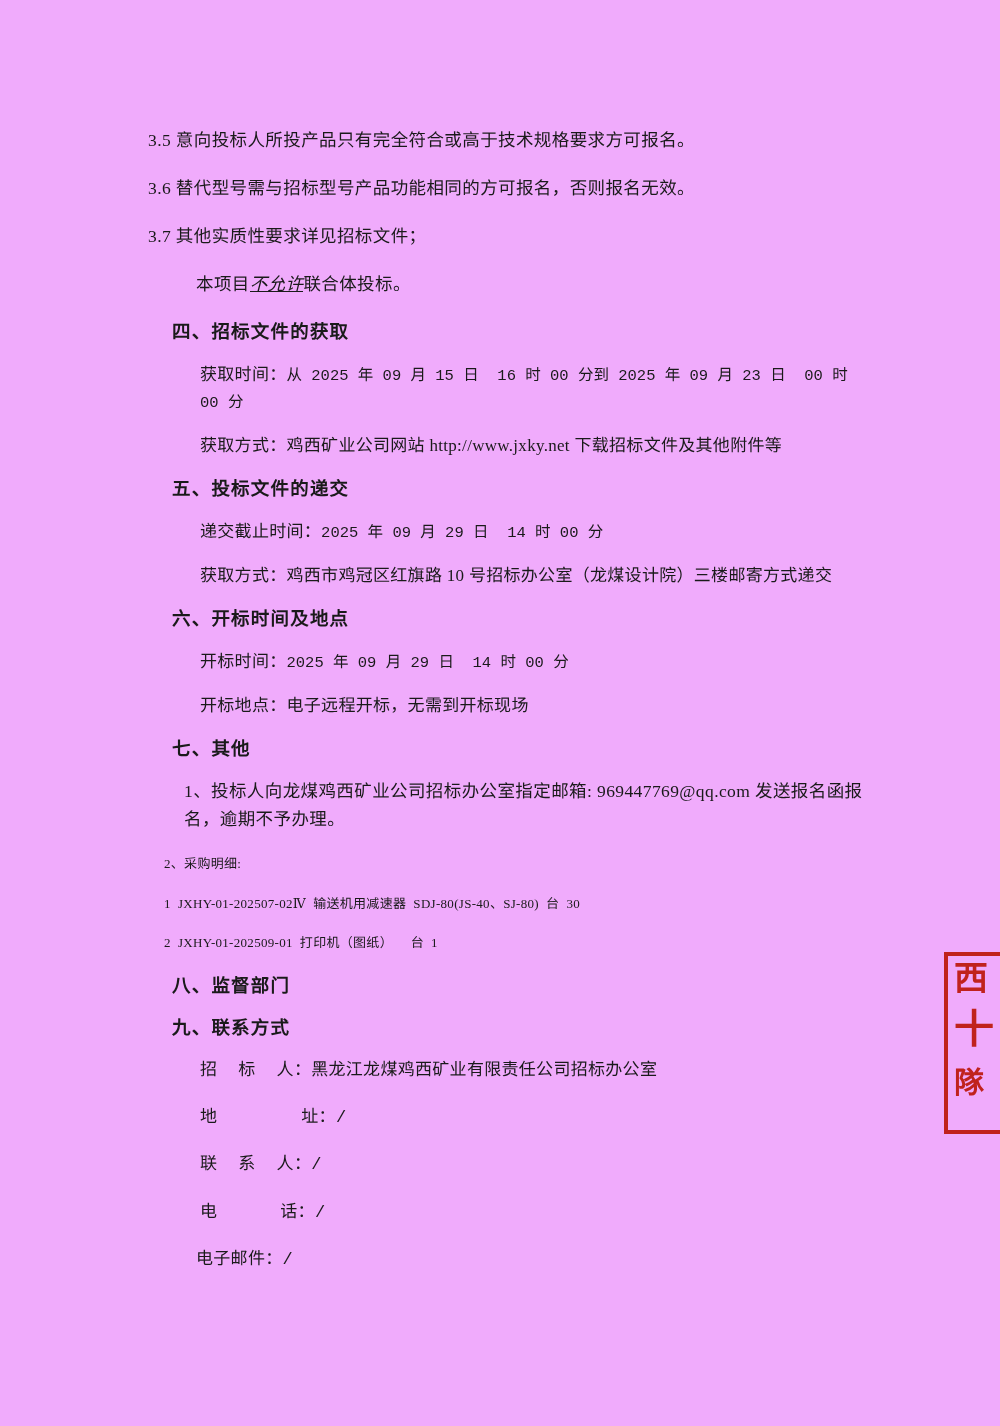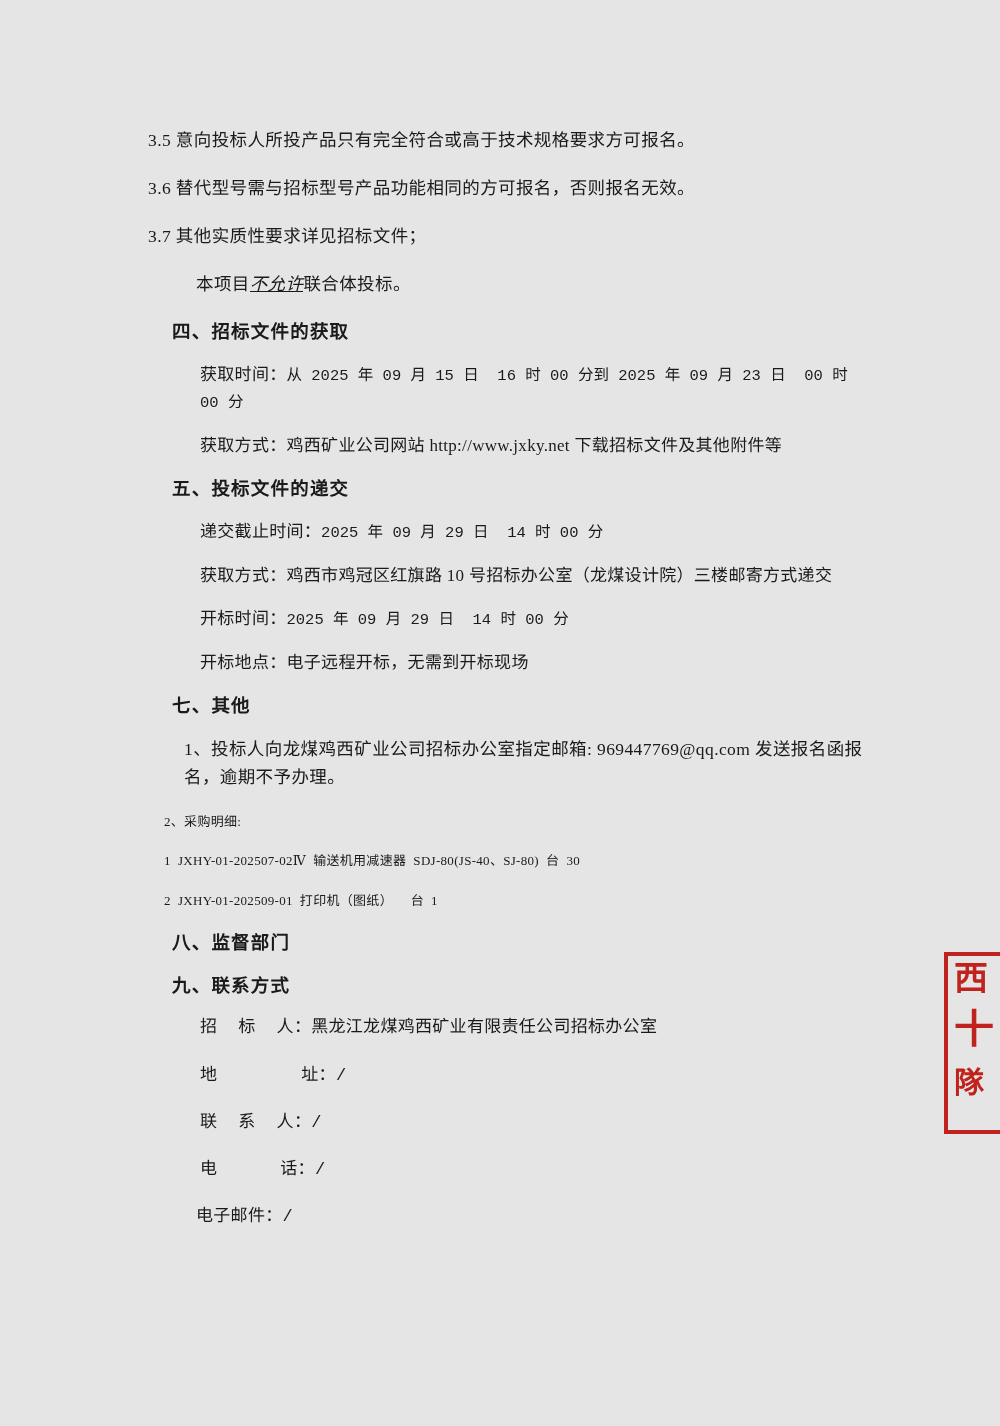--- a/index.html
+++ b/index.html
@@ -11,21 +11,21 @@
     width: 1000px;
     height: 1426px;
     position: relative;
     font-family: "Liberation Serif", "DejaVu Serif", serif;
     color: #1a1a1a;
     overflow: hidden;
   }
   .page {
     position: absolute;
     inset: 0;
-    background: #e5e5e5;
+    background: #f0abfc;
   }
   .content {
     position: absolute;
     left: 148px;
     top: 126px;
     width: 716px;
   }
   
   .para {
     font-size: 17.5px;
@@ -150,20 +150,21 @@
     <p class="para indent1"><span>本项目</span><span class="italic-note">不允许</span><span>联合体投标。</span></p>
 
     <h2 class="heading">四、招标文件的获取</h2>
     <p class="sub"><span>获取时间：</span><span class="mono">从 2025 年 09 月 15 日  16 时 00 分到 2025 年 09 月 23 日  00 时 00 分</span></p>
     <p class="sub"><span>获取方式：</span><span>鸡西矿业公司网站 http://www.jxky.net 下载招标文件及其他附件等</span></p>
 
     <h2 class="heading">五、投标文件的递交</h2>
     <p class="sub"><span>递交截止时间：</span><span class="mono">2025 年 09 月 29 日  14 时 00 分</span></p>
     <p class="sub"><span>获取方式：</span><span>鸡西市鸡冠区红旗路 10 号招标办公室（龙煤设计院）三楼邮寄方式递交</span></p>
 
+    <h2 class="heading">六、开标时间及地点</h2>
     <p class="sub"><span>开标时间：</span><span class="mono">2025 年 09 月 29 日  14 时 00 分</span></p>
     <p class="sub"><span>开标地点：</span><span>电子远程开标，无需到开标现场</span></p>
 
     <h2 class="heading">七、其他</h2>
     <p class="para indent-tiny" style="padding-left:36px">1、投标人向龙煤鸡西矿业公司招标办公室指定邮箱: 969447769@qq.com 发送报名函报名，逾期不予办理。</p>
     <p class="list-line">2、采购明细:</p>
     <p class="list-line">1  JXHY-01-202507-02Ⅳ  输送机用减速器  SDJ-80(JS-40、SJ-80)  台  30</p>
     <p class="list-line">2  JXHY-01-202509-01  打印机（图纸）     台  1</p>
 
     <h2 class="heading">八、监督部门</h2>

